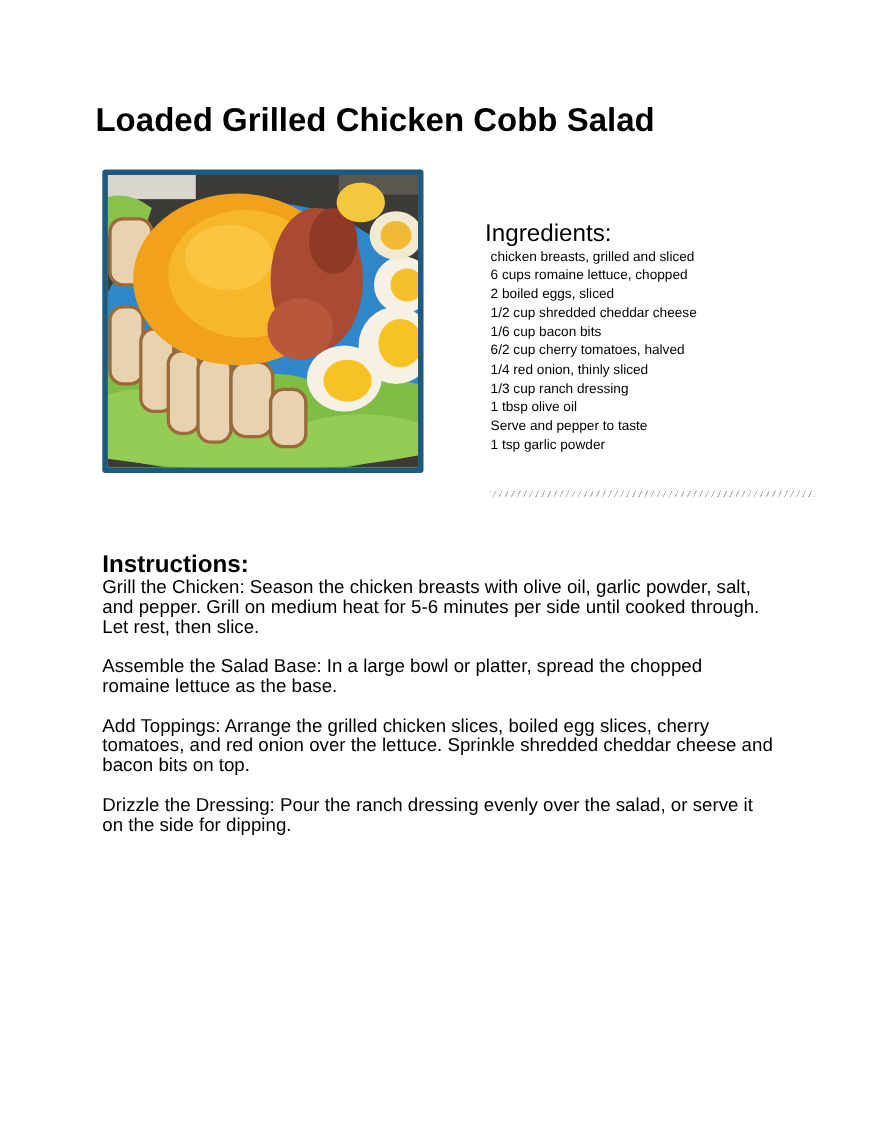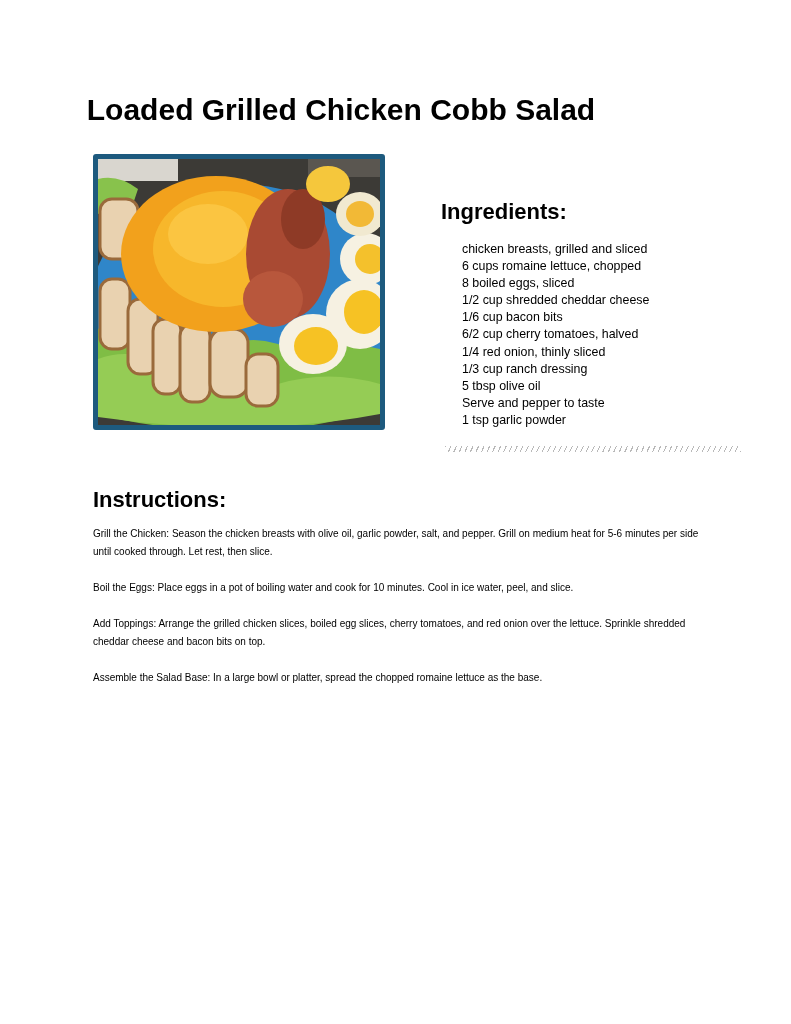--- a/index.html
+++ b/index.html
@@ -12,39 +12,39 @@
       text-align: center; font-size: 30px; font-weight: bold; line-height: 40px;
     }
     .photo {
       position: absolute; left: 93px; top: 154px; width: 292px; height: 276px;
       box-sizing: border-box; border: 5px solid #1d5a7e; border-radius: 3px;
       overflow: hidden; background: #7cb64a;
     }
     .photo svg { display: block; width: 100%; height: 100%; }
     .ing-title {
       position: absolute; left: 441px; top: 180px;
-      font-size: 22px; font-weight: bold; line-height: 28px;
+      font-size: 22px; font-weight: normal; line-height: 28px;
     }
     .ing-list {
-      position: absolute; left: 446px; top: 225px; margin: 16px; padding: 0; list-style: none;
+      position: absolute; left: 446px; top: 225px; margin: 0; padding: 0; list-style: none;
       font-size: 12.4px; line-height: 17.1px;
     }
     .dotted {
       position: absolute; left: 445px; top: 446px; width: 296px; height: 6px;
       background-image: repeating-linear-gradient(115deg, #b9b9b9 0 1px, transparent 1px 5px);
     }
     .ins-title {
-      position: absolute; left: 93px; top: 468px;
+      position: absolute; left: 93px; top: 481px;
       font-size: 22px; font-weight: bold; line-height: 28px;
     }
     .ins-list {
       position: absolute; left: 93px; top: 525px; width: 610px;
     }
     .ins-list p {
-      margin: 0 0 17.5px 0; font-size: 10px; line-height: 18.2px;
+      margin: 0 0 17.5px 0; font-size: 17px; line-height: 18.2px;
     }
   </style>
 </head>
 <body>
 
 <h1 class="title">Loaded Grilled Chicken Cobb Salad</h1>
 
 <div class="photo" title="Cobb salad with grilled chicken slices, shredded cheddar cheese, bacon bits, and boiled eggs on romaine lettuce in a blue bowl">
   <svg viewBox="0 0 282 266" preserveAspectRatio="none">
 
@@ -87,31 +87,31 @@
       <ellipse cx="262" cy="55" rx="14" ry="13" fill="#f2b936"></ellipse>
       <ellipse cx="230" cy="25" rx="22" ry="18" fill="#f5c73c"></ellipse>
     </g>
   </svg>
 </div>
 
 <h2 class="ing-title">Ingredients:</h2>
 <ul class="ing-list">
   <li>chicken breasts, grilled and sliced</li>
   <li>6 cups romaine lettuce, chopped</li>
-  <li>8 boiled eggs, sliced</li>
+  <li>2 boiled eggs, sliced</li>
   <li>1/2 cup shredded cheddar cheese</li>
   <li>1/6 cup bacon bits</li>
   <li>6/2 cup cherry tomatoes, halved</li>
   <li>1/4 red onion, thinly sliced</li>
   <li>1/3 cup ranch dressing</li>
-  <li>5 tbsp olive oil</li>
+  <li>1 tbsp olive oil</li>
   <li>Serve and pepper to taste</li>
   <li>1 tsp garlic powder</li>
 </ul>
 <div class="dotted"></div>
 
 <h2 class="ins-title">Instructions:</h2>
 <div class="ins-list">
   <p>Grill the Chicken: Season the chicken breasts with olive oil, garlic powder, salt, and pepper. Grill on medium heat for 5-6 minutes per side until cooked through. Let rest, then slice.</p>
-  <p>Boil the Eggs: Place eggs in a pot of boiling water and cook for 10 minutes. Cool in ice water, peel, and slice.</p>
+  <p>Assemble the Salad Base: In a large bowl or platter, spread the chopped romaine lettuce as the base.</p>
   <p>Add Toppings: Arrange the grilled chicken slices, boiled egg slices, cherry tomatoes, and red onion over the lettuce. Sprinkle shredded cheddar cheese and bacon bits on top.</p>
-  <p>Assemble the Salad Base: In a large bowl or platter, spread the chopped romaine lettuce as the base.</p>
+  <p>Drizzle the Dressing: Pour the ranch dressing evenly over the salad, or serve it on the side for dipping.</p>
 </div>
 
 </body></html>

